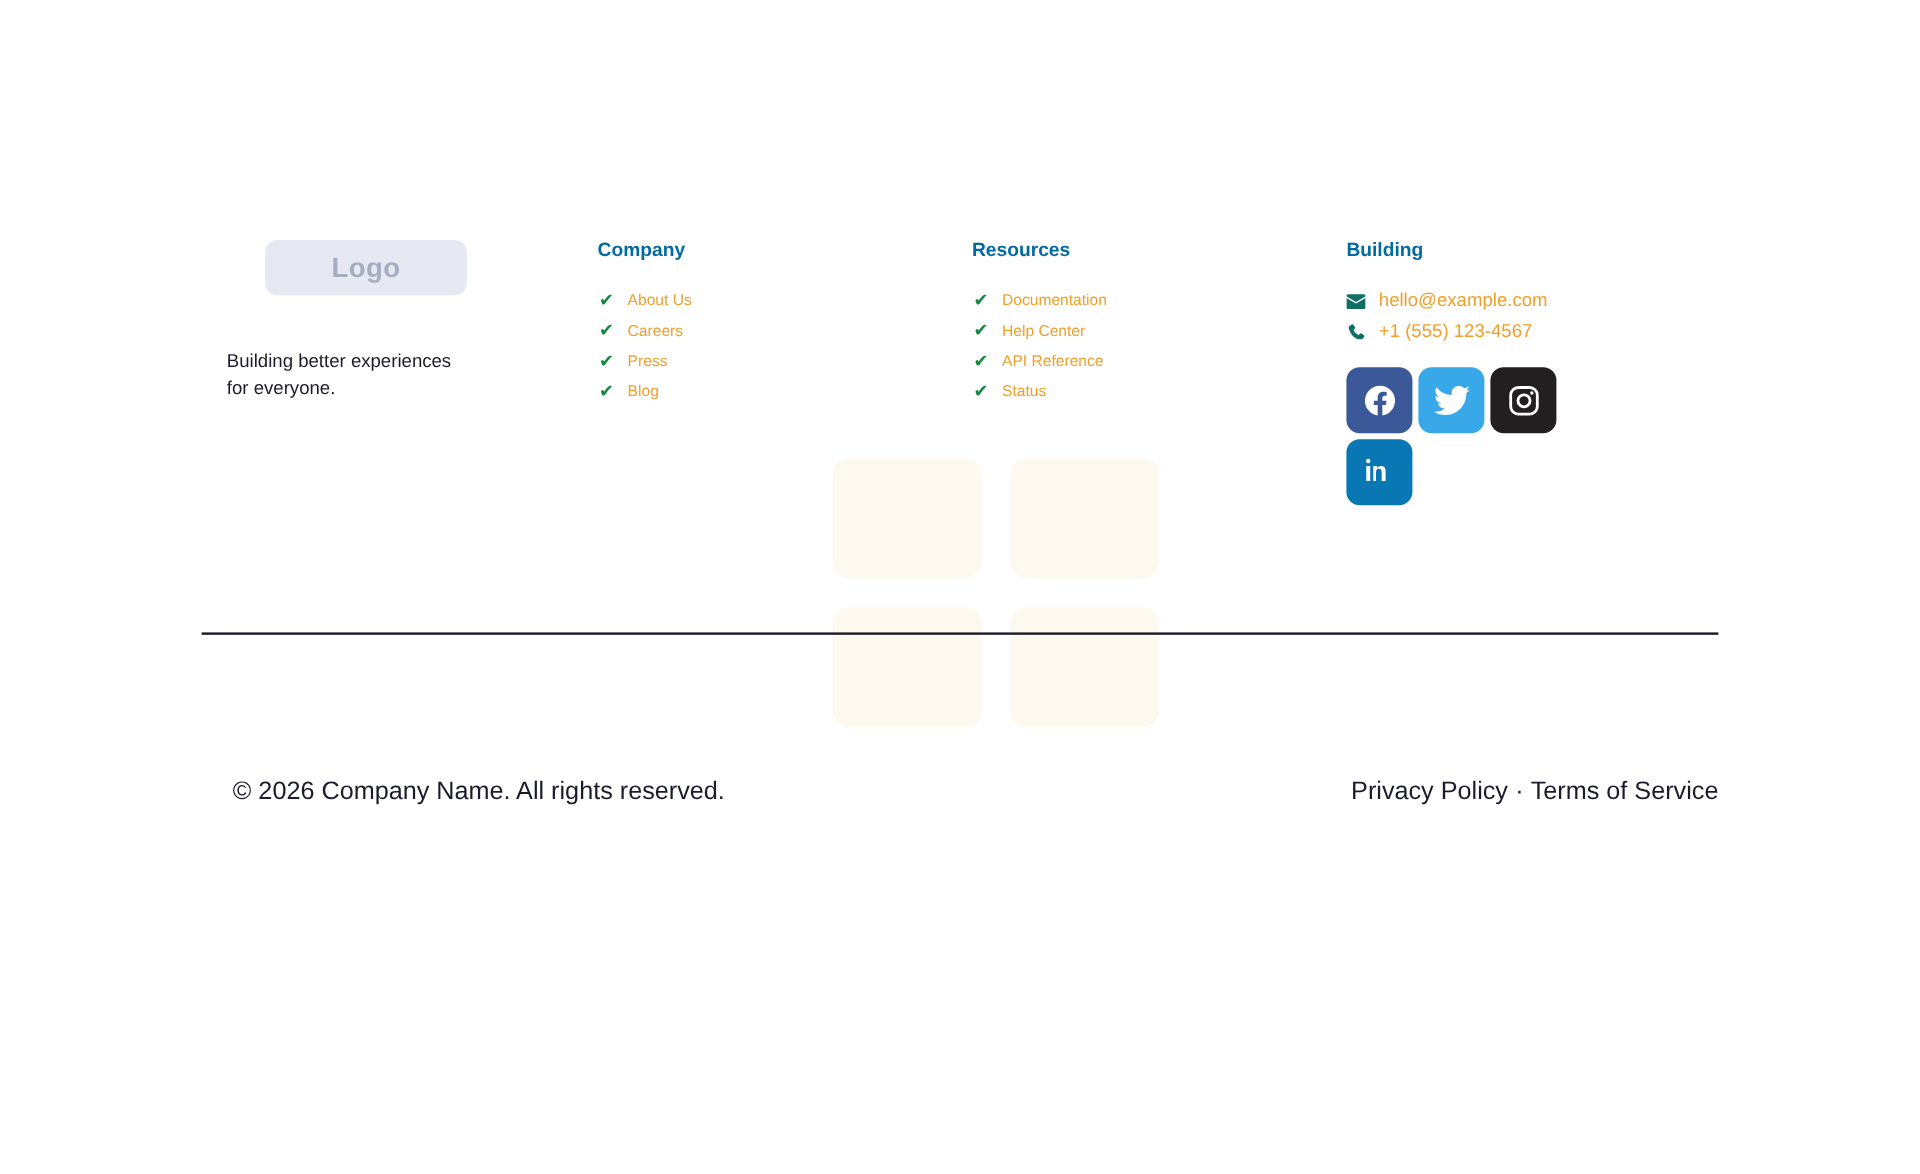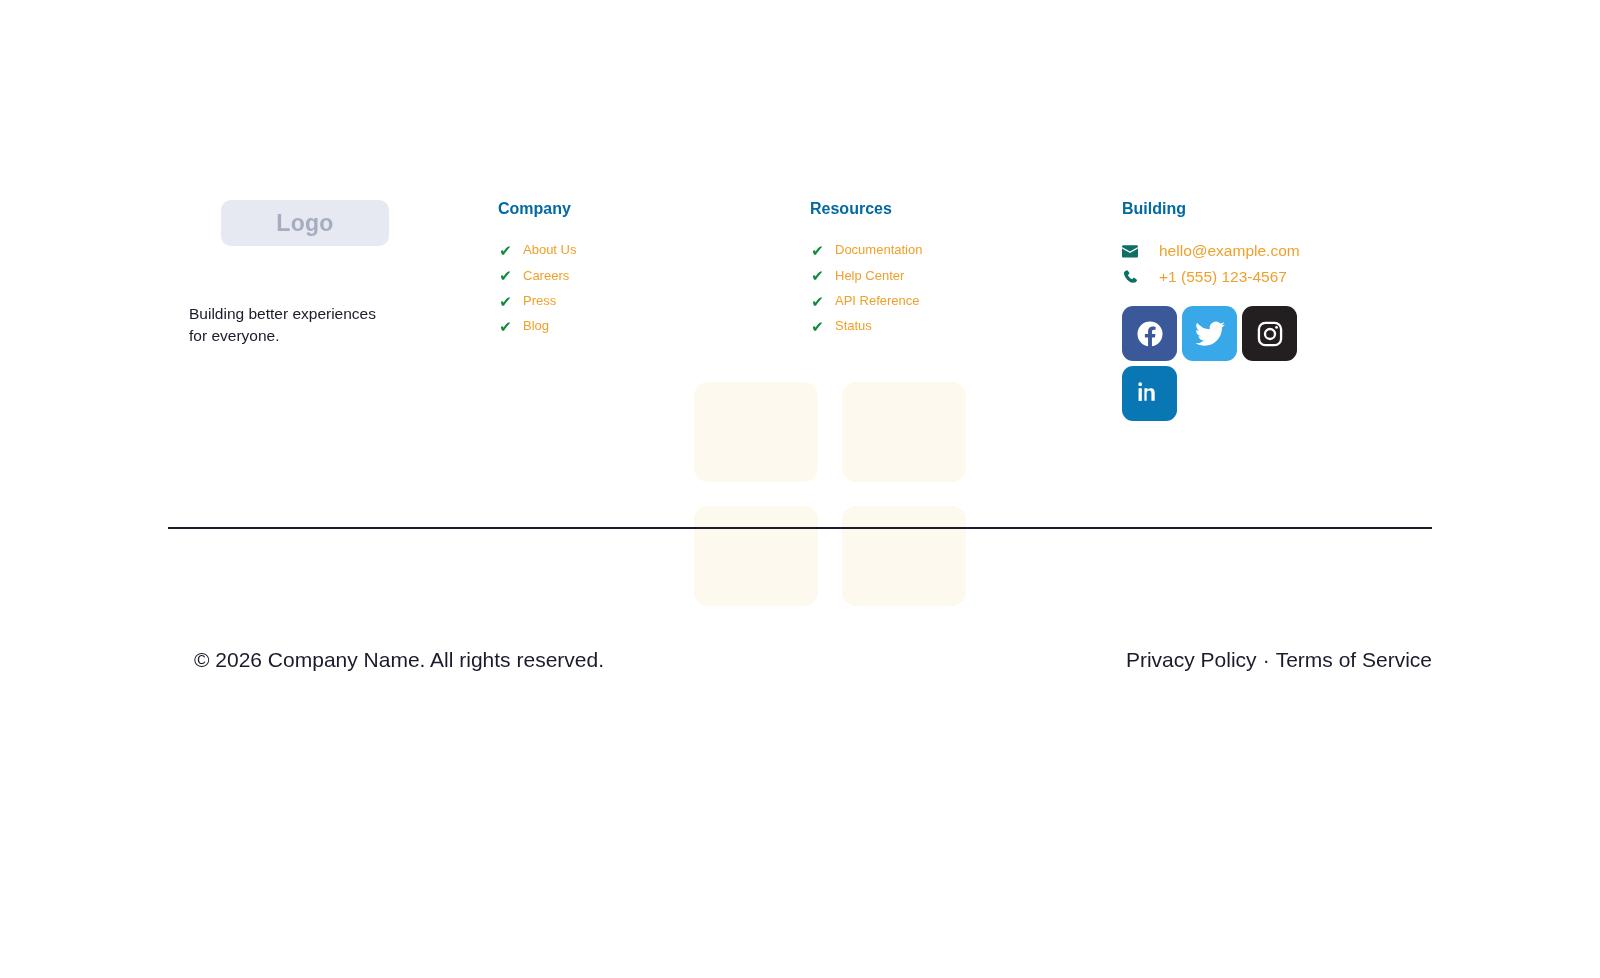--- a/index.html
+++ b/index.html
@@ -57,21 +57,21 @@
     border-radius: 10px;
     display: flex;
     align-items: center;
     justify-content: center;
     color: #a6adc0;
     font-size: 23px;
     font-weight: bold;
     letter-spacing: 0.3px;
   }
   .tagline {
-    margin-top: 57px;
+    margin-top: 45px;
     margin-left: -32px;
     color: #1b1b2b;
     font-size: 15.5px;
     line-height: 1.45;
     max-width: 200px;
   }
 
   
   .col-links { width: 312px; }
   .col-contact { width: 310px; }
@@ -99,21 +99,21 @@
     color: #f0a02a;
     font-size: 13px;
     text-decoration: none;
     cursor: pointer;
   }
 
   
   .contact-row {
     display: flex;
     align-items: center;
-    gap: 21px;
+    gap: 11px;
     margin-bottom: 3.5px;
     line-height: 1.45;
   }
   .contact-ic {
     width: 16px;
     height: 16px;
     color: #0f6f64;
     display: inline-flex;
     align-items: center;
     justify-content: center;

